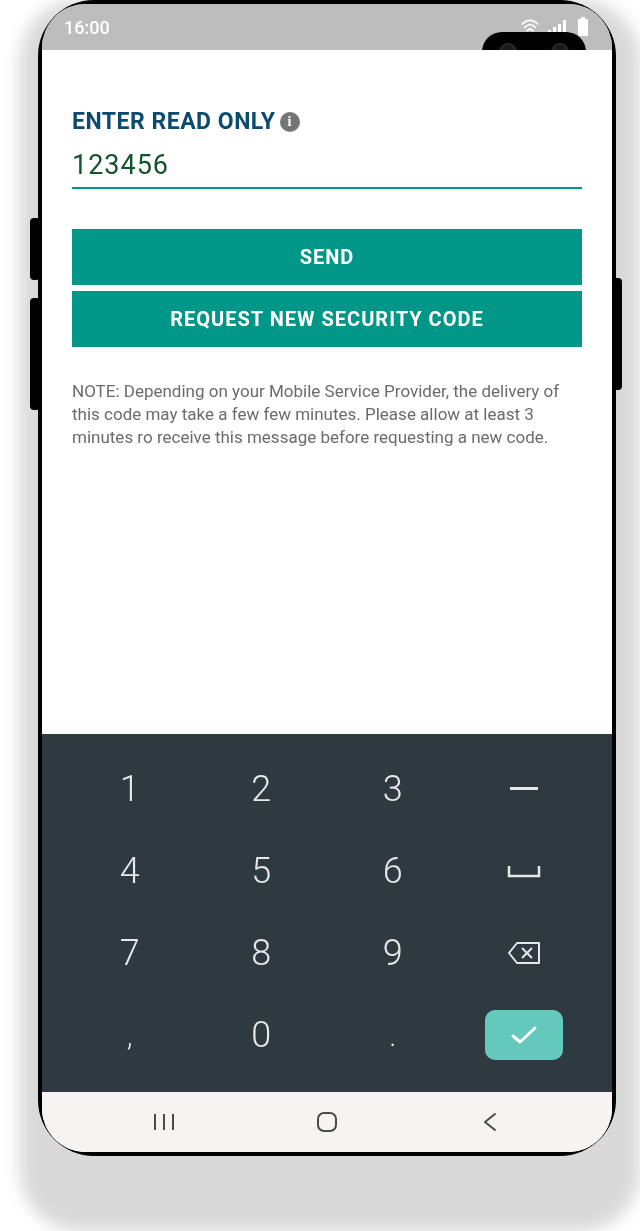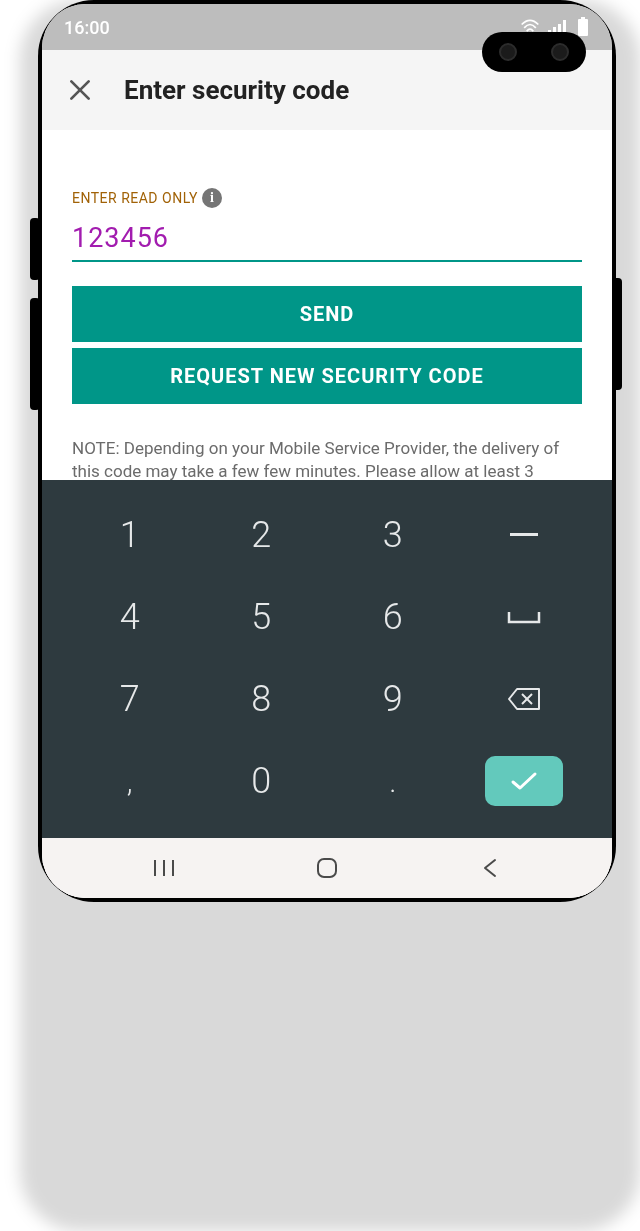--- a/index.html
+++ b/index.html
@@ -1,21 +1,21 @@
 <!DOCTYPE html>
 <html><head>
 <meta charset="utf-8">
 <style>
   * { box-sizing: border-box; margin: 0; padding: 0; font-family: -apple-system, BlinkMacSystemFont, "Segoe UI", Roboto, Arial, sans-serif; }
   body { background: #ffffff; width: 640px; height: 1231px; overflow: hidden; }
 
   .phone-shadow { position: absolute; left: 20px; top: 0; width: 620px; height: 1231px; filter: blur(8px); background: rgba(0,0,0,0.15); border-radius: 60px; z-index: 0; }
 
   .phone-frame {
-    position: absolute; left: 38px; top: 0; width: 578px; height: 902px;
+    position: absolute; left: 38px; top: 0; width: 578px; height: 1156px;
     background: #000; border-radius: 56px; z-index: 1;
     padding: 4px;
   }
   .side-btn { position: absolute; background: #000; border-radius: 4px; z-index: 2; }
   .side-btn.left1 { left: 30px; top: 218px; width: 10px; height: 62px; }
   .side-btn.left2 { left: 30px; top: 298px; width: 10px; height: 112px; }
   .side-btn.right1 { left: 612px; top: 278px; width: 10px; height: 112px; }
 
   .screen {
     width: 100%; height: 100%; background: #fff; border-radius: 44px; overflow: hidden; position: relative;
@@ -39,31 +39,31 @@
     height: 80px; background: #f5f5f5; display: flex; align-items: center; padding: 0 16px;
     border-bottom: 0;
   }
   .close-btn { width: 44px; height: 44px; display: flex; align-items: center; justify-content: center; cursor: pointer; }
   .close-btn svg { width: 26px; height: 26px; stroke: #555; }
   .app-title { font-size: 26px; font-weight: 700; color: #222; margin-left: 22px; }
 
   .content { flex: 1; background: #fff; padding: 58px 30px 0 30px; position: relative; }
 
   .label-row { display: flex; align-items: center; gap: 4px; }
-  .field-label { color: #a16207; font-size: 14px; font-weight: 400; letter-spacing: 0.5px; }
+  .field-label { color: #0c4a6e; font-size: 23px; font-weight: 700; letter-spacing: 0.5px; }
   .info-icon { width: 20px; height: 20px; border-radius: 50%; background: #757575; color: #fff; display: inline-flex; align-items: center; justify-content: center; font-size: 14px; font-weight: 700; font-family: Georgia, serif; }
 
   .code-input {
     width: 100%; border: none; border-bottom: 2px solid #009688; font-size: 27px; padding: 14px 0 6px 0;
-    outline: none; color: #a21caf; background: transparent; letter-spacing: 1px;
+    outline: none; color: #14532d; background: transparent; letter-spacing: 1px;
   }
 
   .btn { width: 100%; height: 56px; display: flex; align-items: center; justify-content: center;
     background: #009688; color: #fff; font-size: 20px; font-weight: 700; letter-spacing: 1px;
-    border: none; cursor: pointer; margin-top: 24px; }
+    border: none; cursor: pointer; margin-top: 40px; }
   .btn.secondary { margin-top: 6px; }
 
   .note { margin-top: 33px; font-size: 17px; line-height: 1.35; color: #6b6b6b; }
 
   .keyboard {
     background: #2e3a3f; padding: 14px 22px 16px 22px; position: absolute; bottom: 60px; left: 0; right: 0;
   }
   .kb-row { display: flex; }
   .kb-key {
     flex: 1; height: 82px; display: flex; align-items: center; justify-content: center;
@@ -113,29 +113,20 @@
             <rect x="10" y="5" width="3" height="11"></rect>
             <rect x="15" y="1" width="3" height="15"></rect>
           </svg>
         <svg width="14" height="20" viewBox="0 0 12 20" fill="#fff">
             <rect x="1" y="2" width="10" height="17" rx="1"></rect>
             <rect x="4" y="0" width="4" height="2"></rect>
           </svg>
       </div>
     </div>
 
-    <div class="app-bar">
-      <div class="close-btn">
-        <svg viewBox="0 0 24 24" fill="none" stroke-width="2.5" stroke-linecap="round">
-            <line x1="4" y1="4" x2="20" y2="20"></line>
-            <line x1="20" y1="4" x2="4" y2="20"></line>
-          </svg>
-      </div>
-      <div class="app-title">Enter security code</div>
-    </div>
 
     <div class="content">
       <div class="label-row">
         <span class="field-label">ENTER READ ONLY</span>
         <span class="info-icon">i</span>
       </div>
       <input class="code-input" type="text" value="123456" style="">
       <button class="btn">SEND</button>
       <button class="btn secondary">REQUEST NEW SECURITY CODE</button>
       <p class="note">NOTE: Depending on your Mobile Service Provider, the delivery of this code may take a few few minutes. Please allow at least 3 minutes ro receive this message before requesting a new code.</p>

